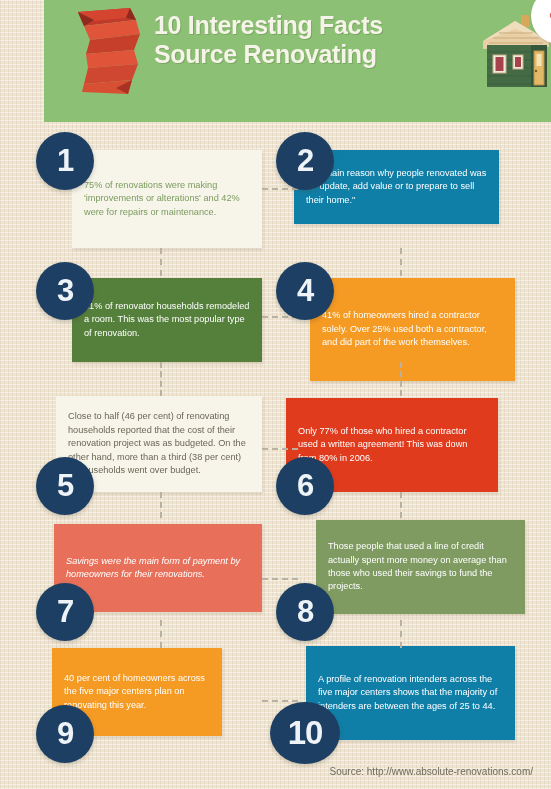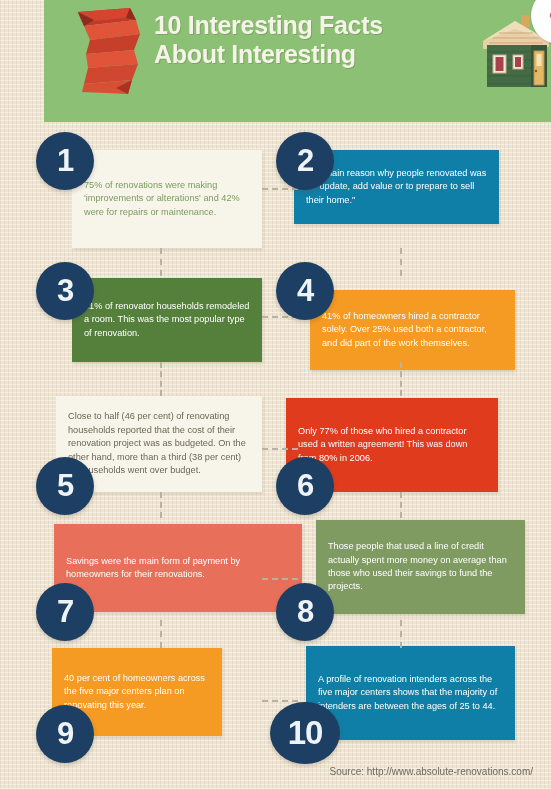--- a/index.html
+++ b/index.html
@@ -164,21 +164,21 @@
         <polygon points="18,62 68,58 62,74 14,78" fill="#cf4730"></polygon>
         <polygon points="14,78 62,74 58,88 12,86" fill="#d85034"></polygon>
         <polygon points="8,6 24,14 14,20" fill="#8e2b1e"></polygon>
         <polygon points="60,2 66,14 56,12" fill="#8e2b1e"></polygon>
         <polygon points="62,74 58,88 46,82" fill="#a93322"></polygon>
       </svg>
     </div>
 
     <div class="header-title">
       <span>10 Interesting Facts</span>
-      <span class="l2">About Interesting</span>
+      <span class="l2">Source Renovating</span>
     </div>
 
     <div class="house">
       <svg viewBox="0 0 76 80" width="76" height="80" aria-hidden="true">
         <rect x="44" y="4" width="9" height="12" fill="#d9a75a"></rect>
         <polygon points="6,30 38,10 72,30 72,36 6,38" fill="#e8cfa6"></polygon>
         <polygon points="6,30 38,10 72,30 38,18" fill="#f0ddbc"></polygon>
         <g stroke="#cbab7c" stroke-width="1">
           <line x1="12" y1="32" x2="66" y2="32"></line>
           <line x1="16" y1="27" x2="62" y2="27"></line>
@@ -243,21 +243,21 @@
   <div class="fact">
     <div class="fact-box" style="left:72px; top:278px; width:190px; height:84px; background:#55803c;">
       <span>31% of renovator households remodeled a room. This was the most popular type of renovation.</span>
     </div>
     <div class="circle" style="left:36px; top:262px;">
       <span>3</span>
     </div>
   </div>
 
   <div class="fact">
-    <div class="fact-box" style="left:310px; top:278px; width:205px; height:80px; background:#f59a23;margin-top:12px;">
+    <div class="fact-box" style="left:310px; top:278px; width:205px; height:103px; background:#f59a23;">
       <span>41% of homeowners hired a contractor solely. Over 25% used both a contractor, and did part of the work themselves.</span>
     </div>
     <div class="circle" style="left:276px; top:262px;">
       <span>4</span>
     </div>
   </div>
 
   <div class="fact">
     <div class="fact-box light" style="left:56px; top:396px; width:206px; height:96px; background:#f7f4ea; color:#6b6655;">
       <span>Close to half (46 per cent) of renovating households reported that the cost of their renovation project was as budgeted. On the other hand, more than a third (38 per cent) of households went over budget.</span>
@@ -270,21 +270,21 @@
   <div class="fact">
     <div class="fact-box" style="left:286px; top:398px; width:212px; height:94px; background:#e03b1c;">
       <span>Only 77% of those who hired a contractor used a written agreement! This was down from 80% in 2006.</span>
     </div>
     <div class="circle" style="left:276px; top:457px;">
       <span>6</span>
     </div>
   </div>
 
   <div class="fact">
-    <div class="fact-box" style="left:54px; top:524px; width:248px; height:88px; background:#e8705a;">
+    <div class="fact-box" style="left:54px; top:524px; width:208px; height:88px; background:#e8705a;font-style:italic;">
       <span>Savings were the main form of payment by homeowners for their renovations.</span>
     </div>
     <div class="circle" style="left:36px; top:583px;">
       <span>7</span>
     </div>
   </div>
 
   <div class="fact">
     <div class="fact-box" style="left:316px; top:520px; width:209px; height:94px; background:#7f9b62;">
       <span>Those people that used a line of credit actually spent more money on average than those who used their savings to fund the projects.</span>

